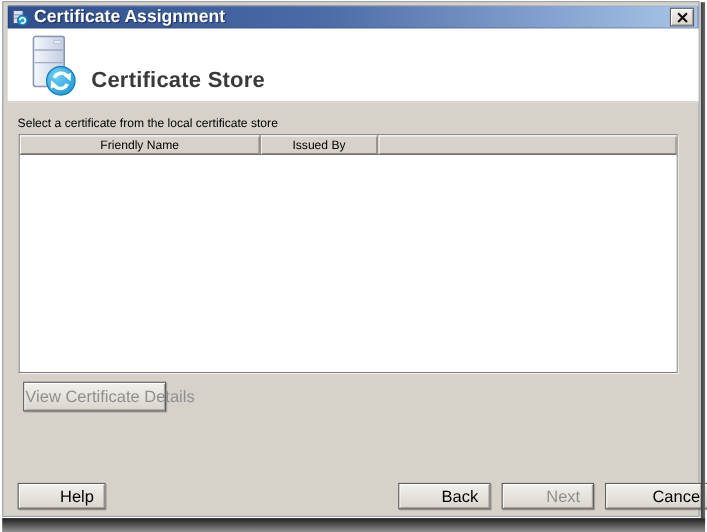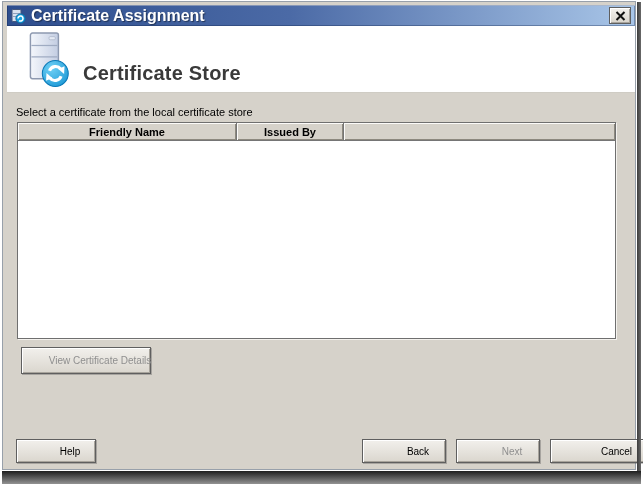--- a/index.html
+++ b/index.html
@@ -62,36 +62,35 @@
     background: #ffffff;
     border: 1px solid #6f6f6f;
     box-shadow: 1px 1px 0 #f4f2ee;
   }
   .thead { display: flex; height: 18px; background: #d6d2ca; border-bottom: 1px solid #757575; }
   .th {
     display: flex; align-items: center; justify-content: center;
     font-size: 11px; color: #000000; white-space: nowrap; overflow: hidden;
     border-right: 1px solid #757575;
     box-shadow: inset 1px 1px 0 #fcfbf9, inset -1px -1px 0 #8d897f;
-    font-weight: bold;
   }
   .th:last-child { border-right: none; }
   .th.c0 { width: 219px; }
   .th.c1 { width: 110px; }
   .th.c2 { width: 107px; }
   .th.c3 { flex: 1; }
   .tbody { height: 197px; background: #ffffff; }
 
   
   .btn {
     position: absolute; height: 24px;
     background: linear-gradient(#f2f0ec, #dad6ce);
     border: 1px solid #5f5f5f;
     box-shadow: inset 1px 1px 0 #ffffff, inset -1px -1px 0 #a8a49c, 1px 1px 0 rgba(80,80,80,0.35);
-    font-size: 10px; color: #000000;
+    font-size: 15px; color: #000000;
     display: flex; align-items: center; justify-content: center;
     cursor: default; white-space: nowrap; padding-left: 28px;
   }
   .btn.disabled { color: #8f8f8f; }
   .btn-view   { left: 18px;  top: 345px; width: 130px; height: 27px; }
   .btn-help   { left: 13px;  top: 437px; width: 80px; }
   .btn-back   { left: 359px; top: 437px; width: 84px; }
   .btn-next   { left: 453px; top: 437px; width: 84px; }
   .btn-cancel { left: 547px; top: 437px; width: 105px; }
 

